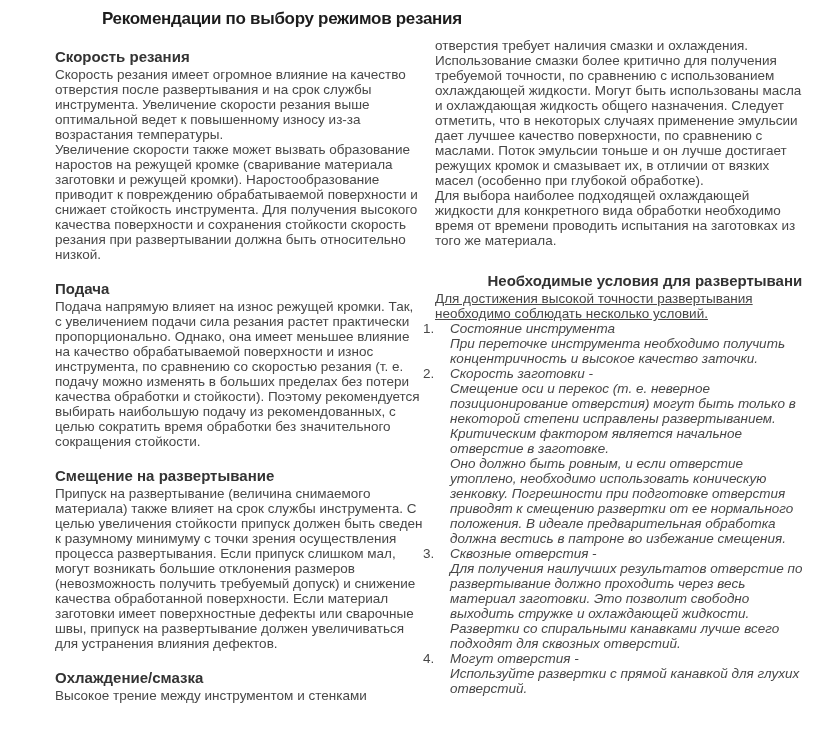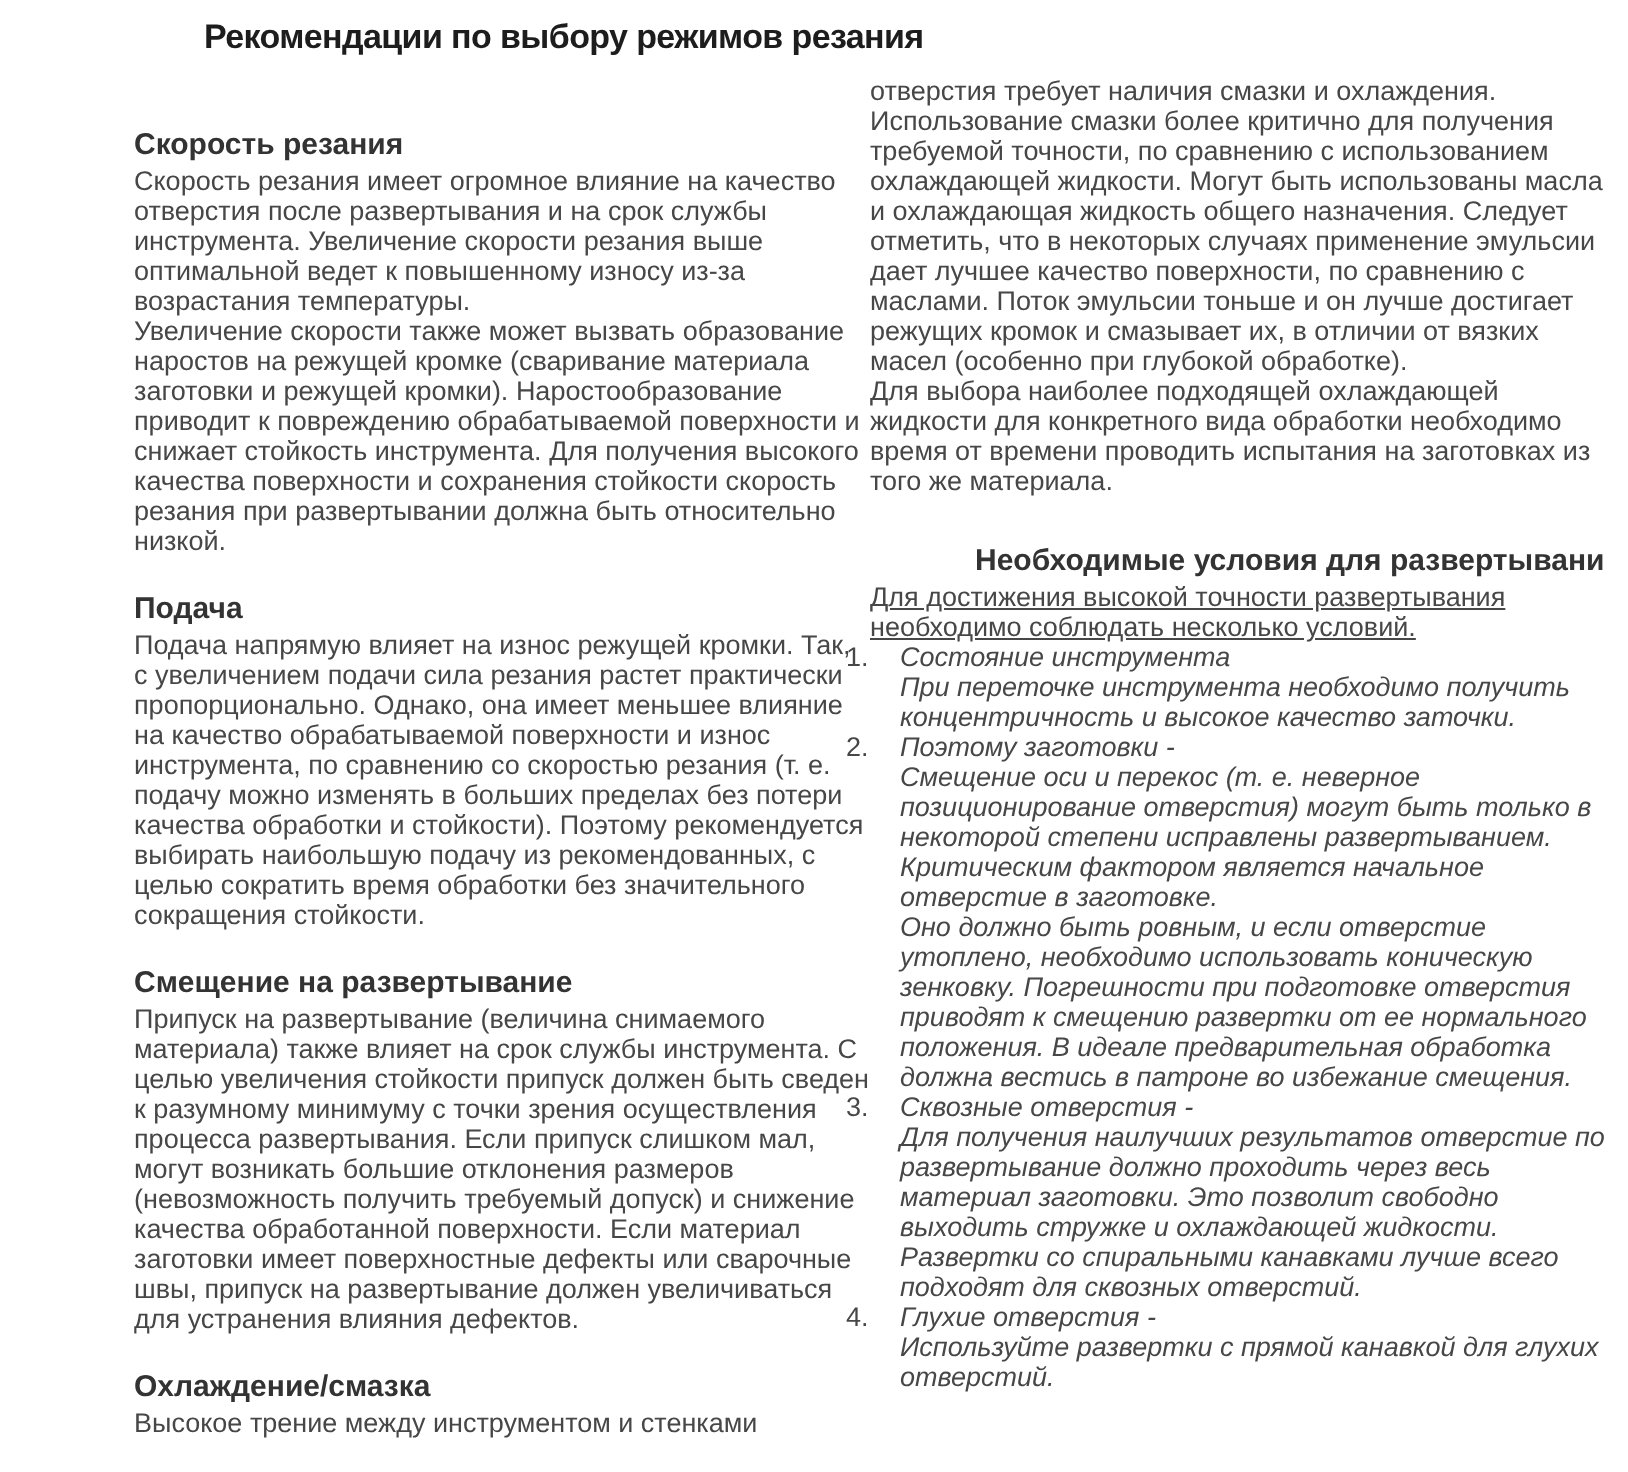--- a/index.html
+++ b/index.html
@@ -26,23 +26,22 @@
     color: #1d1d1d;
     white-space: nowrap;
   }
   .col {
     position: absolute;
     font-size: 13.5px;
     line-height: 15px;
   }
   .col-left {
     left: 55px;
-    top: 64px;
+    top: 48px;
     width: 368px;
-    margin-left: 12px;
   }
   .col-right {
     left: 423px;
     top: 38px;
     width: 388px;
   }
   h2.sec-heading {
     font-size: 15px;
     line-height: 17px;
     font-weight: 700;
@@ -137,38 +136,38 @@
           <span class="li-num">1.</span>
           <div class="li-body">
             <p class="para li-title">Состояние инструмента</p>
             <p class="para">При переточке инструмента необходимо получить концентричность и высокое качество заточки.</p>
           </div>
         </li>
 
         <li>
           <span class="li-num">2.</span>
           <div class="li-body">
-            <p class="para li-title">Поэтому заготовки -</p>
+            <p class="para li-title">Скорость заготовки -</p>
             <p class="para">Смещение оси и перекос (т. е. неверное позиционирование отверстия) могут быть только в некоторой степени исправлены развертыванием. Критическим фактором является начальное отверстие в заготовке.</p>
             <p class="para">Оно должно быть ровным, и если отверстие утоплено, необходимо использовать коническую зенковку. Погрешности при подготовке отверстия приводят к смещению развертки от ее нормального положения. В идеале предварительная обработка должна вестись в патроне во избежание смещения.</p>
           </div>
         </li>
 
         <li>
           <span class="li-num">3.</span>
           <div class="li-body">
             <p class="para li-title">Сквозные отверстия -</p>
             <p class="para">Для получения наилучших результатов отверстие под развертывание должно проходить через весь материал заготовки. Это позволит свободно выходить стружке и охлаждающей жидкости. Развертки со спиральными канавками лучше всего подходят для сквозных отверстий.</p>
           </div>
         </li>
 
         <li>
           <span class="li-num">4.</span>
           <div class="li-body">
-            <p class="para li-title">Глухие отверстия -</p>
+            <p class="para li-title">Могут отверстия -</p>
             <p class="para">Используйте развертки с прямой канавкой для глухих отверстий.</p>
           </div>
         </li>
 
       </ol>
     </section>
 
   </div>
 
 </div>

